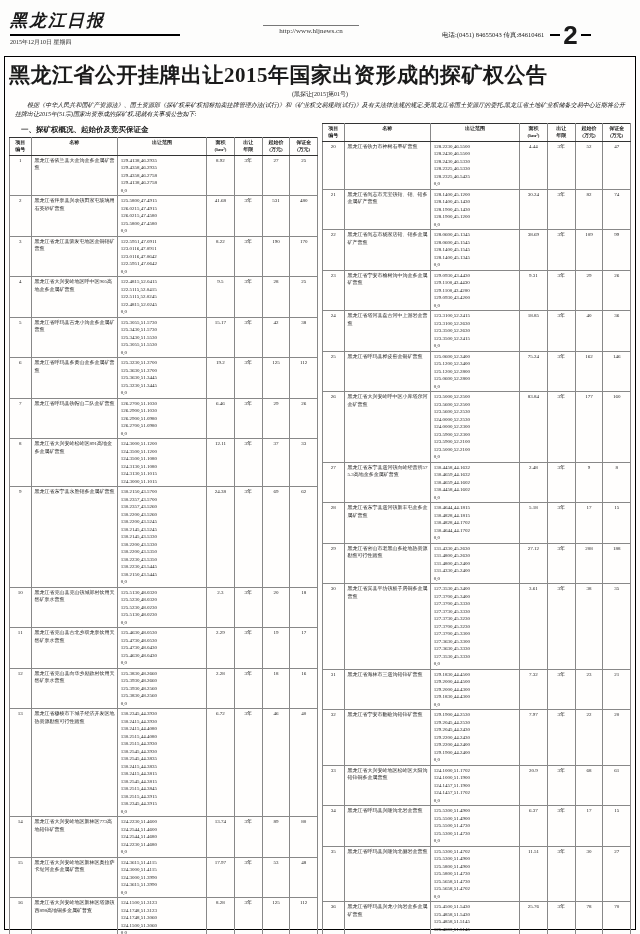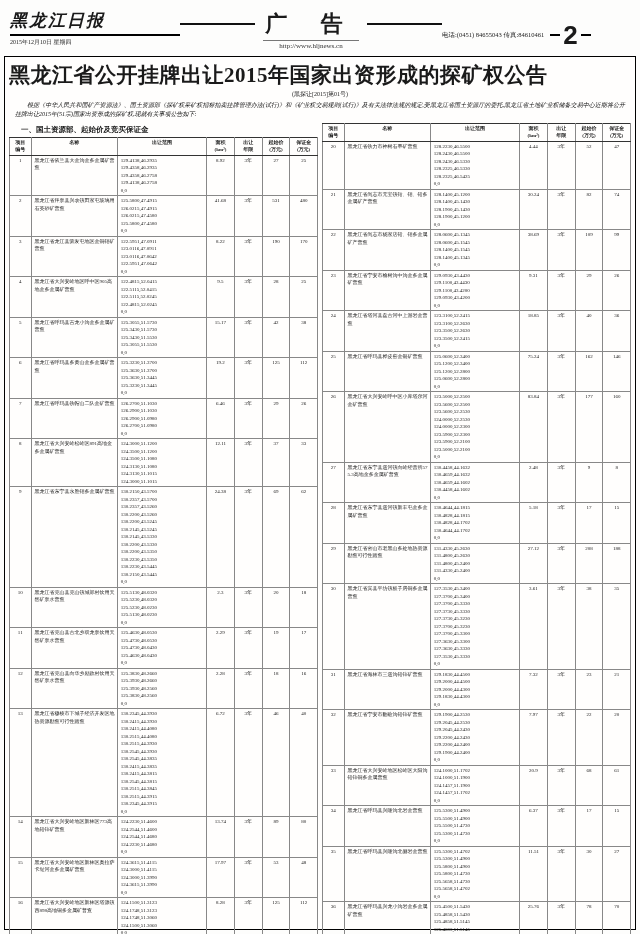--- a/index.html
+++ b/index.html
@@ -49,45 +49,40 @@
 
 <div class="page">
 
   <div class="masthead">
     <div class="mast-left">
       <div class="paper-name">黑龙江日报</div>
       <div class="rule"></div>
       <div class="mast-date">2015年12月10日 星期四</div>
     </div>
     <div class="mast-center">
-      <div class="adline">
-        <div class="hline"></div>
-        <div class="ad-title">广 告</div>
-        <div class="hline"></div>
-      </div>
       <div class="mast-url">http://www.hljnews.cn</div>
     </div>
     <div class="mast-right">
       <div class="mast-contact">电话:(0451) 84655043 传真:84610461</div>
       <div class="pagenum-wrap">
         <div class="dash"></div>
         <div class="page-number">2</div>
         <div class="dash"></div>
       </div>
     </div>
   </div>
 
   <div class="announce">
     <div class="ann-title">黑龙江省公开挂牌出让2015年国家出资形成的探矿权公告</div>
     <div class="ann-docno">(黑探让[2015]第01号)</div>
     <div class="ann-intro">根据《中华人民共和国矿产资源法》、国土资源部《探矿权采矿权招标拍卖挂牌管理办法(试行)》和《矿业权交易规则(试行)》及有关法律法规的规定,受黑龙江省国土资源厅的委托,黑龙江省土地矿业权储备交易中心近期将公开挂牌出让2015年(51宗)国家出资形成的探矿权,现就有关事项公告如下:</div>
 
     <div class="tables">
       <div class="tcol left">
-        <div class="section-heading">一、国土资源部、起始价及竞买保证金</div>
+        <div class="section-heading">一、探矿权概况、起始价及竞买保证金</div>
         <table>
           <colgroup>
               <col class="w-id">
               <col class="w-name">
               <col class="w-scope">
               <col class="w-area">
               <col class="w-term">
               <col class="w-price">
               <col class="w-dep">
             </colgroup>

